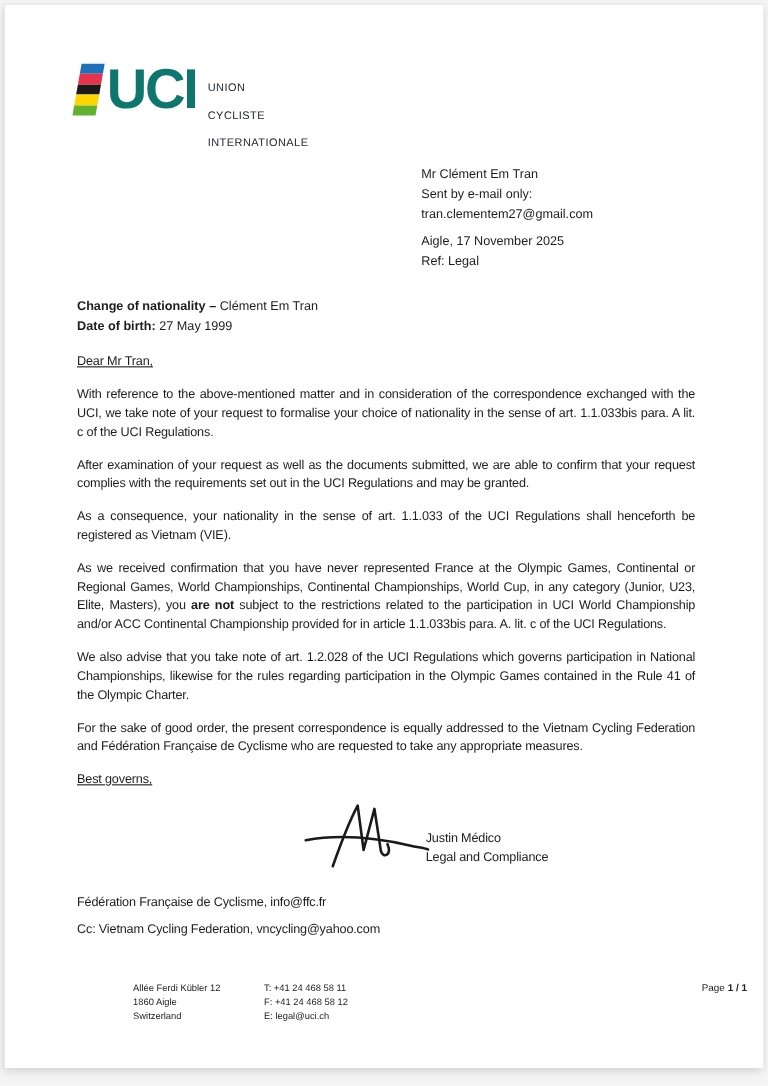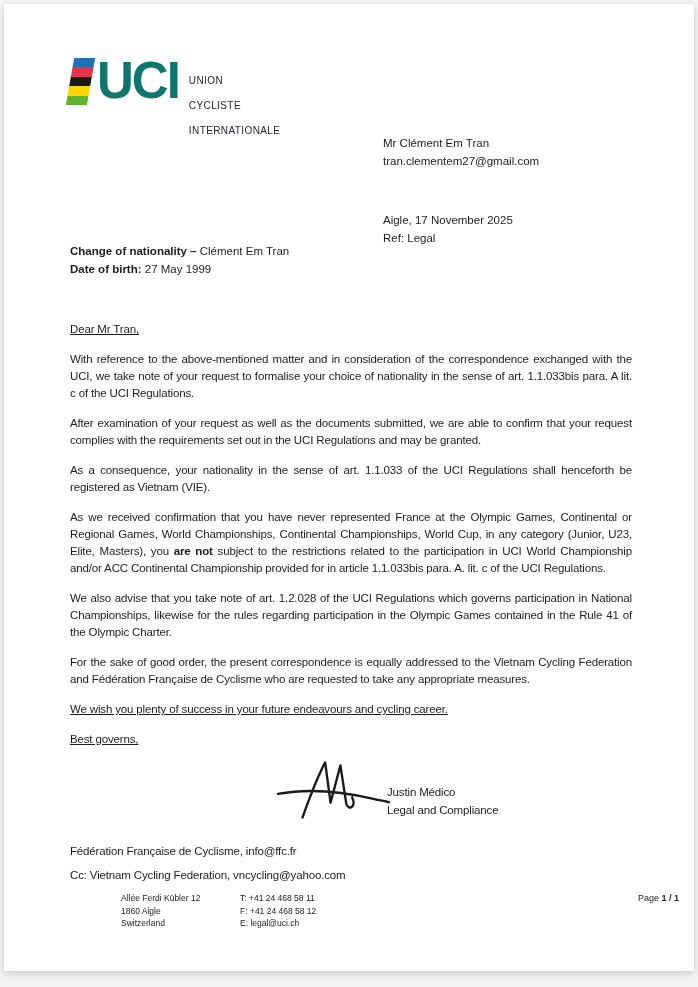--- a/index.html
+++ b/index.html
@@ -26,23 +26,23 @@
     font-size:51px;font-weight:800;letter-spacing:-2px;
     line-height:47px;color:#0f766e;margin-left:6px;margin-top:0px;
   }
   .org{
     margin-left:10px;margin-top:5px;
     font-size:10px;font-weight:400;letter-spacing:0.4px;
     line-height:12.5px;color:#23272e;white-space:pre-line;
   }
   .org div{display:block;}
   
-  .recipient{position:absolute;left:379px;top:130px;font-size:11.5px;line-height:18px;}
+  .recipient{position:absolute;left:379px;top:146px;font-size:11.5px;line-height:18px;}
   .dateline{position:absolute;left:379px;top:207px;font-size:11.5px;line-height:18px;}
-  .subject{position:absolute;left:66px;top:238px;font-size:11.5px;line-height:18px;}
+  .subject{position:absolute;left:66px;top:266px;font-size:11.5px;line-height:18px;}
   .b{font-weight:700;}
   .body-text{
     position:absolute;left:66px;top:317px;width:562px;
     font-size:11.5px;line-height:17px;letter-spacing:-0.15px;
   }
   .body-text p{margin:0 0 13px 0;text-align:justify;}
   .body-text p.nj{text-align:left;text-decoration:underline;}
   
   .sig-row{position:relative;height:78px;}
   .sig-svg{position:absolute;left:205px;top:-6px;}
@@ -74,20 +74,21 @@
     <div class="brand">UCI</div>
     <div class="org">
       <div>UNION</div>
       <div>CYCLISTE</div>
       <div>INTERNATIONALE</div>
     </div>
   </div>
 
   <div class="recipient">
     <div>Mr Clément Em Tran</div>
+    <div>Sent by e-mail only:</div>
     <div>tran.clementem27@gmail.com</div>
   </div>
 
   <div class="dateline">
     <div>Aigle, 17 November 2025</div>
     <div>Ref: Legal</div>
   </div>
 
   <div class="subject">
     <div><span class="b">Change of nationality –</span><span> Clément Em Tran</span></div>
@@ -95,21 +96,20 @@
   </div>
 
   <div class="body-text">
     <p class="nj">Dear Mr Tran,</p>
     <p>With reference to the above-mentioned matter and in consideration of the correspondence exchanged with the UCI, we take note of your request to formalise your choice of nationality in the sense of art. 1.1.033bis para. A lit. c of the UCI Regulations.</p>
     <p>After examination of your request as well as the documents submitted, we are able to confirm that your request complies with the requirements set out in the UCI Regulations and may be granted.</p>
     <p>As a consequence, your nationality in the sense of art. 1.1.033 of the UCI Regulations shall henceforth be registered as Vietnam (VIE).</p>
     <p><span>As we received confirmation that you have never represented France at the Olympic Games, Continental or Regional Games, World Championships, Continental Championships, World Cup, in any category (Junior, U23, Elite, Masters), you </span><span class="b">are not</span><span> subject to the restrictions related to the participation in UCI World Championship and/or ACC Continental Championship provided for in article 1.1.033bis para. A. lit. c of the UCI Regulations.</span></p>
     <p>We also advise that you take note of art. 1.2.028 of the UCI Regulations which governs participation in National Championships, likewise for the rules regarding participation in the Olympic Games contained in the Rule 41 of the Olympic Charter.</p>
     <p>For the sake of good order, the present correspondence is equally addressed to the Vietnam Cycling Federation and Fédération Française de Cyclisme who are requested to take any appropriate measures.</p>
-    <p class="nj">We wish you plenty of success in your future endeavours and cycling career.</p>
     <p class="nj">Best governs,</p>
 
     <div class="sig-row">
       <svg class="sig-svg" width="118" height="66" viewBox="0 0 120 66">
         <path d="M3 39 C 35 33, 70 37, 100 44 C 106 45.5, 112 46, 116 47.5" fill="none" stroke="#1a1a1a" stroke-width="2.4" stroke-linecap="round"></path>
         <path d="M28 63 C 34 46, 44 20, 51 7 L 56.5 48 L 66.5 10 L 72.5 49 C 74.5 56, 83 53, 78.5 42.5" fill="none" stroke="#1a1a1a" stroke-width="2.4" stroke-linecap="round" stroke-linejoin="round"></path>
       </svg>
       <div class="signer">
         <div>Justin Médico</div>
         <div>Legal and Compliance</div>

